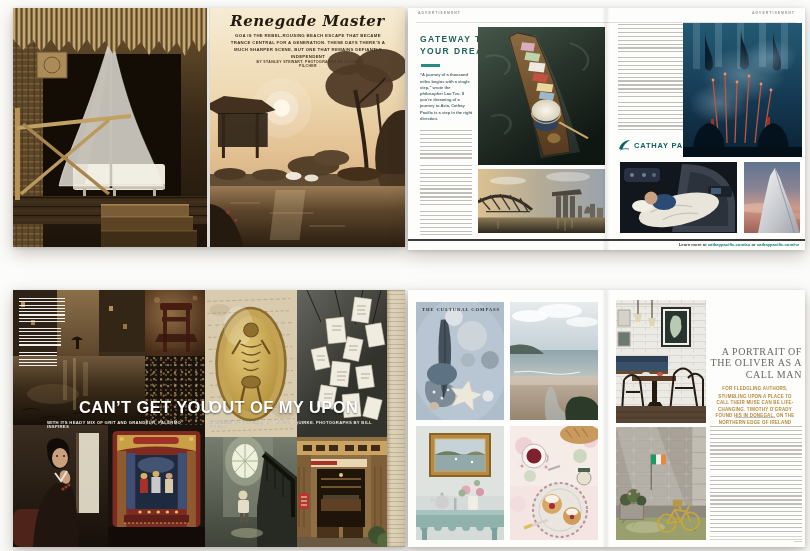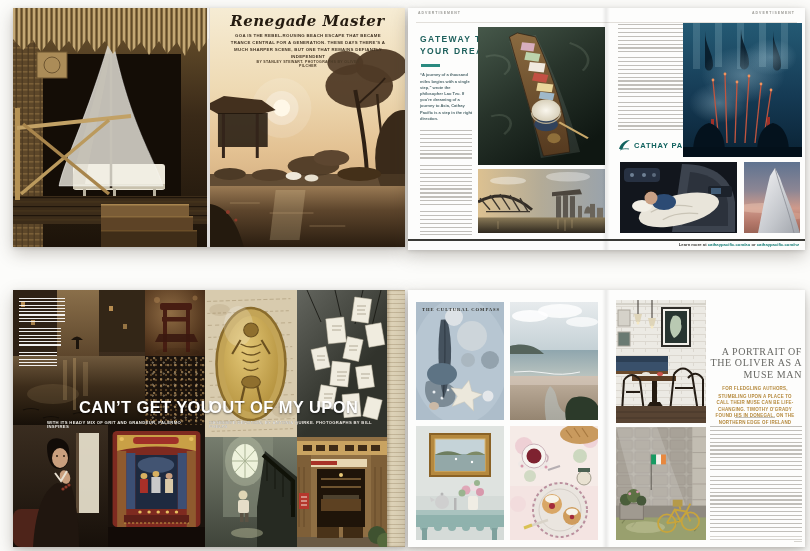--- a/index.html
+++ b/index.html
@@ -777,21 +777,21 @@
           <path d="M72,78 q8,-9 15,1 M87,79 L87,110"></path>
         </g>
         <rect x="0" y="106" width="90" height="17" fill="#584433"></rect>
         <path d="M0,112 h90 M0,118 h90" stroke="#47362a" stroke-width="1"></path>
       </svg>
     </div>
 
     <div class="ir-head">
       <div>A PORTRAIT OF</div>
       <div>THE OLIVER AS A</div>
-      <div>MUSE MAN</div>
+      <div>CALL MAN</div>
     </div>
     <div class="scc ir-sub" style="left:280px;top:96px;width:134px;font-size:7px;line-height:1.5;transform:scale(.64);">FOR FLEDGLING AUTHORS, STUMBLING UPON A PLACE TO CALL THEIR MUSE CAN BE LIFE-CHANGING. TIMOTHY O’GRADY FOUND HIS IN DONEGAL, ON THE NORTHERN EDGE OF IRELAND</div>
     <div class="gk" style="left:327px;top:127px;width:40px;height:2px;"></div>
 
     <div class="gk" style="left:302px;top:136px;width:92px;height:46px;"></div>
     <div class="gk" style="left:302px;top:186px;width:92px;height:56px;"></div>
     <div class="gkl" style="left:302px;top:246px;width:92px;height:7px;"></div>
     <div class="gkl" style="left:386px;top:251px;width:8px;height:2px;"></div>
 
     <div class="ph" style="left:208px;top:137px;width:90px;height:113px;">

